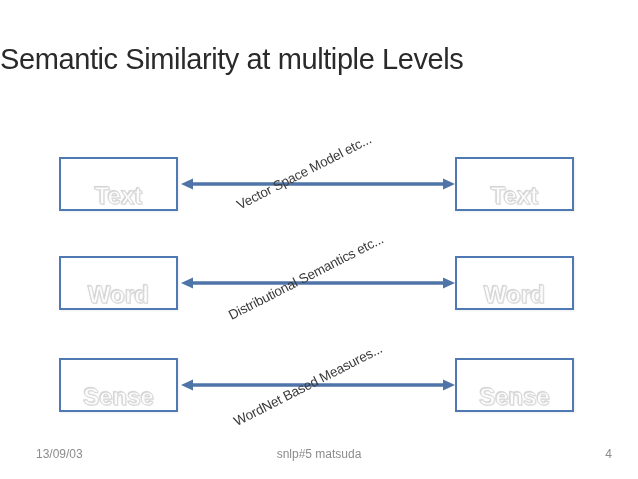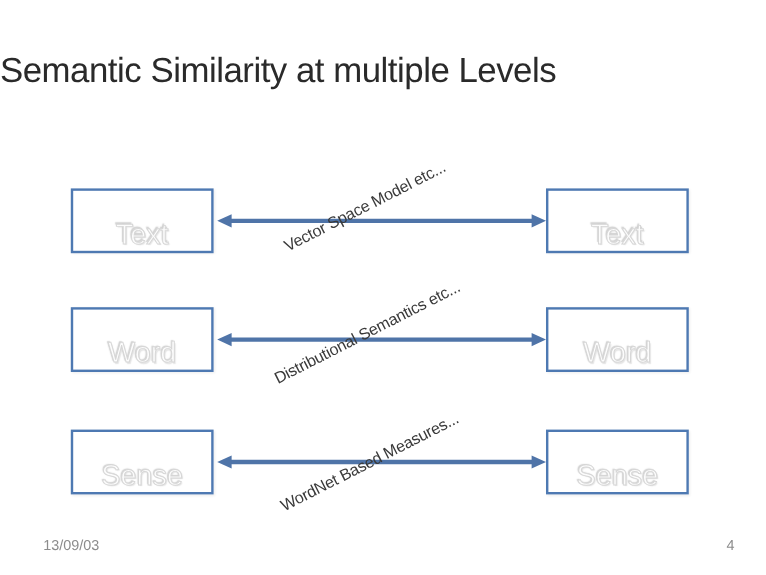--- a/index.html
+++ b/index.html
@@ -51,21 +51,21 @@
     border:2px solid var(--box-border);
     box-shadow:1px 1px 2px rgba(0,0,0,0.07);
     display:flex;
     align-items:center;
     justify-content:center;
   }
   .level-box.left{ left:59px; width:119px; }
   .level-box.right{ left:455px; width:119px; }
   .box-label{
     font-size:24px;
-    font-weight:400;
+    font-weight:700;
     color:var(--box-text);
     -webkit-text-stroke:0.8px #d6d6d6;
     text-shadow:-1px -1px 1px #cfcfcf, 1px 1px 1px #e3e3e3;
     margin-top:24px;
   }
   .arrow-svg{
     position:absolute;
     left:180px;
     top:20px;
     width:276px;
@@ -152,15 +152,16 @@
       <polygon points="1,7 13,1.5 13,12.5"></polygon>
       <polygon points="275,7 263,1.5 263,12.5"></polygon>
     </svg>
     <div class="relation-label" style="left:308px; top:27px">WordNet Based Measures...</div>
     <div class="level-box right">
       <span class="box-label">Sense</span>
     </div>
   </div>
 
   <div class="footer-date">13/09/03</div>
+  <div class="footer-credit">snlp#5 matsuda</div>
   <div class="footer-page">4</div>
 
 </div>
 
 </body></html>

